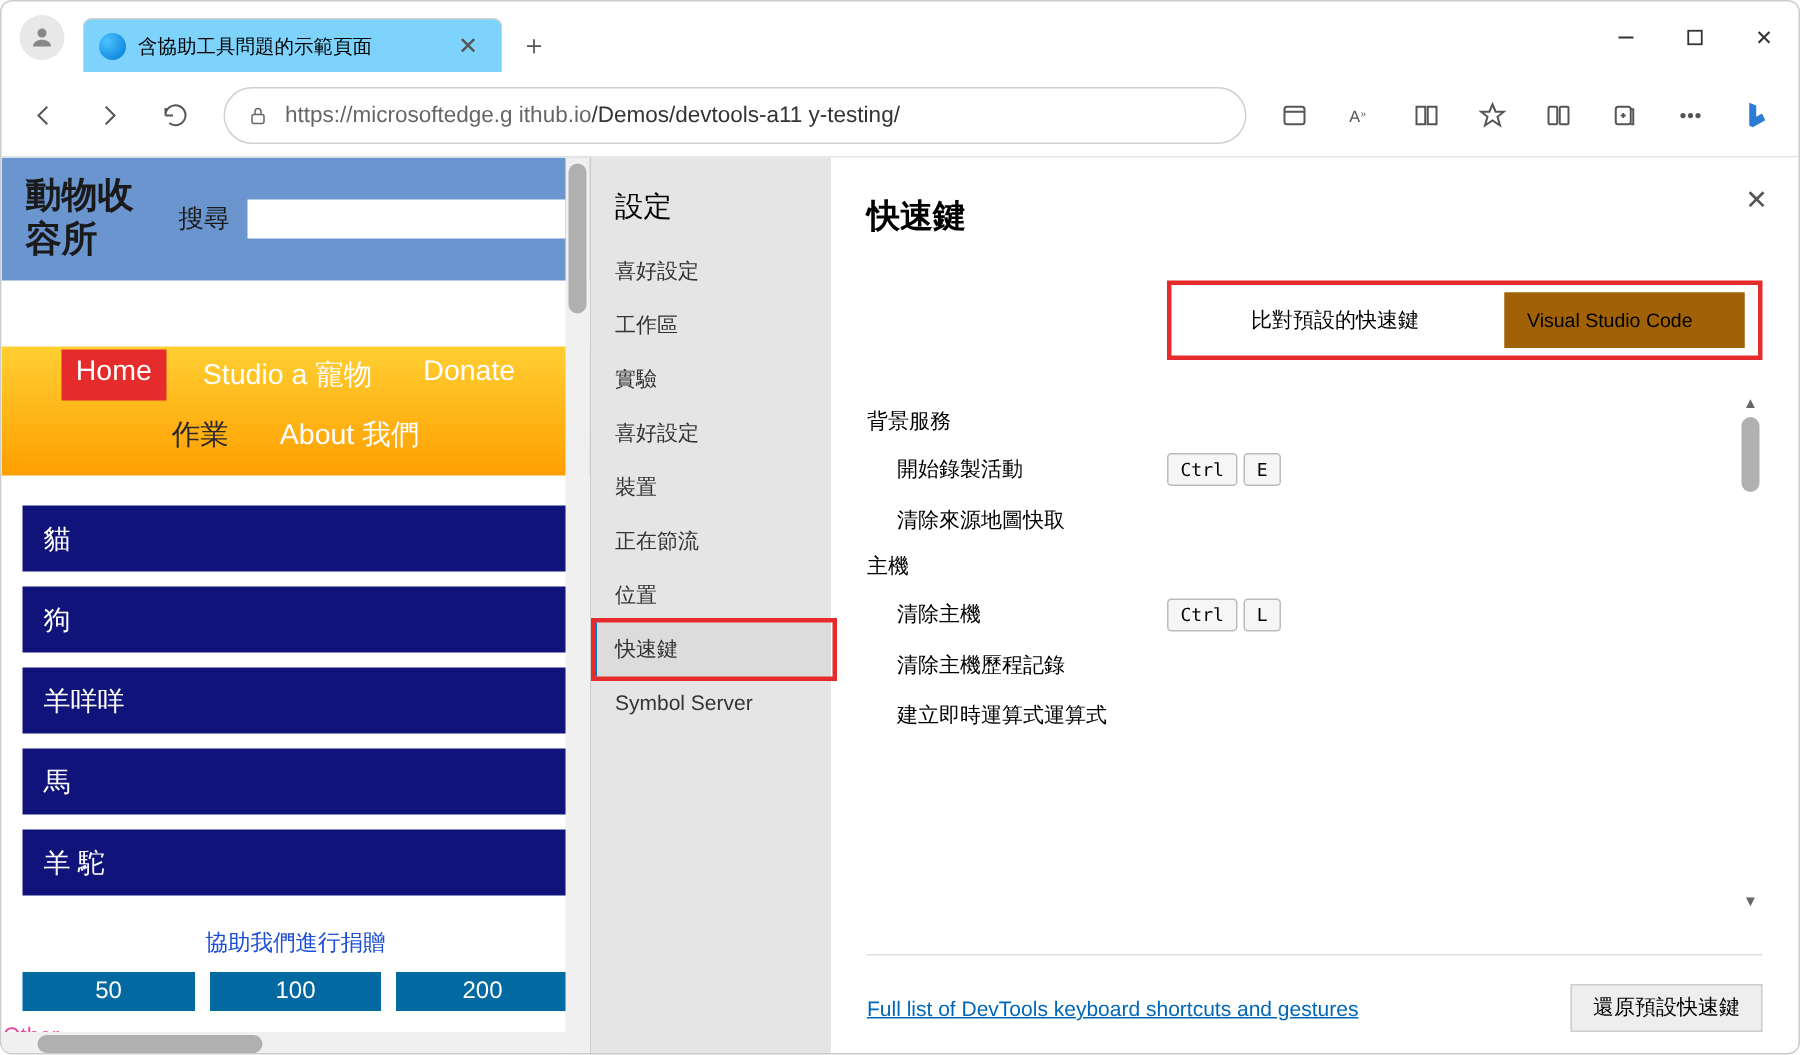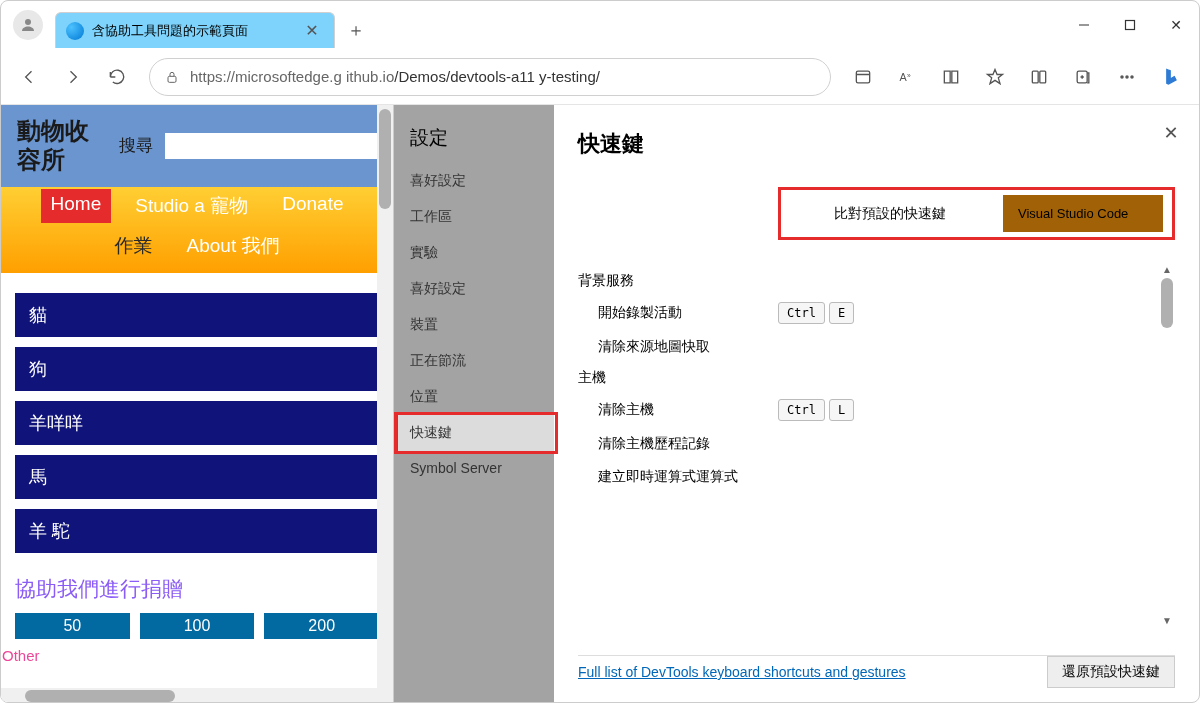--- a/index.html
+++ b/index.html
@@ -33,36 +33,36 @@
 .page-left-scroll { position: absolute; right: 0; top: 0; width: 16px; height: 100%; background: #f0f0f0; }
 .page-left-track { position: absolute; right: 2px; top: 4px; width: 12px; height: 100px; background: #b0b0b0; border-radius: 6px; }
 .page-left .hscroll { position: absolute; bottom: 0; left: 0; right: 16px; height: 16px; background: #f0f0f0; }
 .page-left .hscroll-thumb { position: absolute; left: 24px; top: 2px; width: 150px; height: 12px; background: #b0b0b0; border-radius: 6px; }
 
 .site-header { background: #6a95cf; padding: 12px 16px; display: flex; align-items: center; gap: 12px; color: #1a1a1a; }
 .site-title { font-size: 24px; font-weight: 600; width: 90px; line-height: 1.2; }
 .search-label { font-size: 17px; }
 .search-input { flex: 1; height: 26px; background: #fff; border: none; padding: 0 6px; }
 
-.site-nav { background: linear-gradient(#ffcf33, #ff9f00); padding: 2px 12px 10px 12px; display: flex; flex-wrap: wrap; gap: 6px 14px; justify-content: center; }
+.site-nav { background: linear-gradient(#ffcf33, #ff9f00); padding: 2px 12px 10px 12px; display: flex; flex-wrap: wrap; gap: 6px 14px; justify-content: center; margin-top: 44px; }
 .site-nav a { font-size: 19px; text-decoration: none; color: #fff; padding: 4px 10px; }
 .site-nav a.active { background: #e52b2b; }
 .site-nav a.dark { color: #2a2a2a; }
 
 .animal-list { padding: 20px 14px 8px 14px; display: flex; flex-direction: column; gap: 10px; }
 .animal-item { background: #10147a; color: #fff; padding: 10px 14px; font-size: 18px; cursor: pointer; }
 
-.donate-heading { font-size: 21px; padding: 14px 14px 10px; color: #8b5cf6; }
+.donate-heading { font-size: 15px; padding: 14px 14px 10px; color: #1d4ed8; text-align: center; }
 .donate-row { display: flex; gap: 10px; padding: 0 14px 8px; }
 .donate-btn { flex: 1; background: #0369a1; color: #fff; text-align: center; padding: 4px 0; font-size: 16px; cursor: pointer; }
 .other-label { padding: 0 1px; font-size: 15px; color: #ec4899; }
 
 
 .devtools { flex: 1; display: flex; height: 100%; border-left: 1px solid #ccc; }
-.settings-nav { width: 160px; background: #a3a3a3; padding: 20px 0; }
+.settings-nav { width: 160px; background: #e5e5e5; padding: 20px 0; }
 .settings-nav h2 { font-size: 19px; padding: 0 16px 12px; font-weight: 500; }
 .settings-nav .item { padding: 9px 16px; font-size: 14px; color: #333; cursor: pointer; }
 .settings-nav .item.selected { background: #dcdcdc; border-left: 4px solid #0078d4; padding-left: 12px; position: relative; }
 .red-box { position: absolute; inset: -3px -4px -3px -4px; border: 3px solid #e52b2b; pointer-events: none; }
 
 .settings-main { flex: 1; padding: 24px 24px 0 24px; position: relative; display: flex; flex-direction: column; }
 .settings-main h1 { font-size: 22px; font-weight: 600; margin-bottom: 28px; }
 .preset-row { display: flex; align-items: center; margin-left: 200px; margin-bottom: 24px; position: relative; padding: 8px 12px; }
 .preset-row .red-box2 { position: absolute; inset: 0; border: 3px solid #e52b2b; pointer-events: none; }
 .preset-label { font-size: 14px; flex: 1; margin-left: 44px; }
@@ -74,21 +74,21 @@
 .sb-arrow.up { top: 0; }
 .sb-arrow.down { bottom: 28px; }
 .sb-thumb { position: absolute; right: 2px; top: 14px; width: 12px; height: 50px; background: #b0b0b0; border-radius: 6px; }
 
 .section-h { font-size: 14px; font-weight: 400; margin: 8px 0 12px 0; }
 .shortcut-row { display: flex; align-items: flex-start; margin-left: 20px; margin-bottom: 12px; }
 .shortcut-label { font-size: 14px; width: 180px; line-height: 1.5; }
 .keys { display: flex; gap: 4px; justify-content: space-between; }
 .key { border: 1px solid #bbb; background: #f6f6f6; border-radius: 3px; padding: 3px 8px; font-size: 12px; font-family: monospace; }
 
-.footer-row { border-top: 1px solid #ddd; padding: 0 0 16px; display: flex; align-items: center; }
+.footer-row { border-top: 1px solid #ddd; padding: 19px 0 16px; display: flex; align-items: center; }
 .footer-link { color: #0067b8; text-decoration: underline; font-size: 14px; cursor: pointer; }
 .restore-btn { margin-left: auto; background: #eee; border: 1px solid #ccc; padding: 6px 14px; font-size: 14px; cursor: pointer; }
 
 .settings-close { position: absolute; right: 14px; top: 14px; width: 28px; height: 28px; display: flex; align-items: center; justify-content: center; font-size: 18px; color: #555; cursor: pointer; }
 </style>
 </head>
 <body>
 
 <div class="chrome">
   <div class="titlebar">

